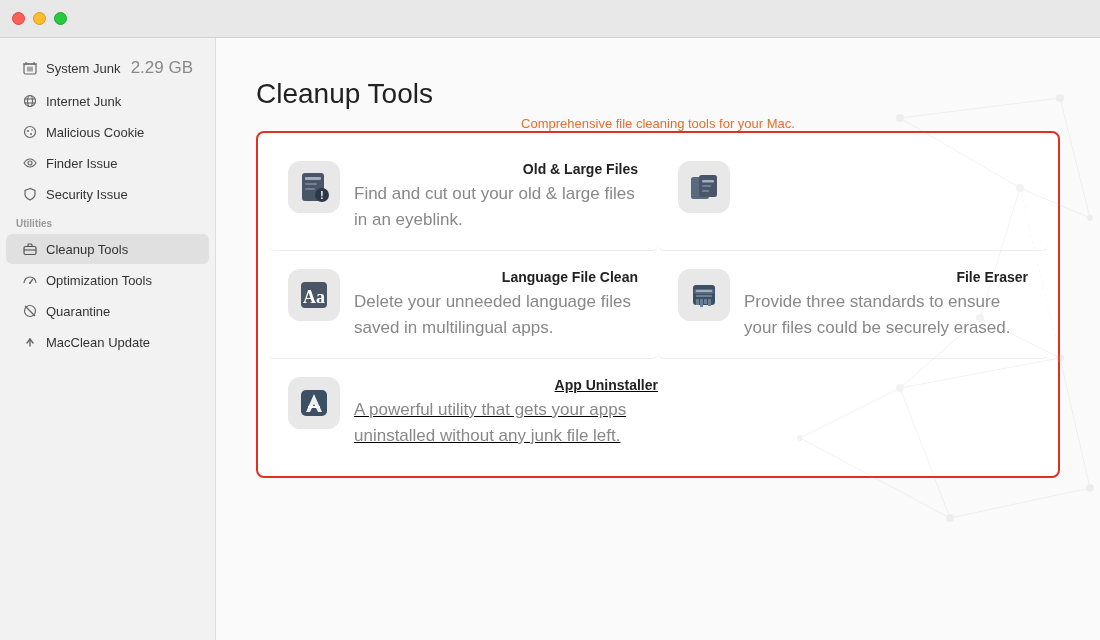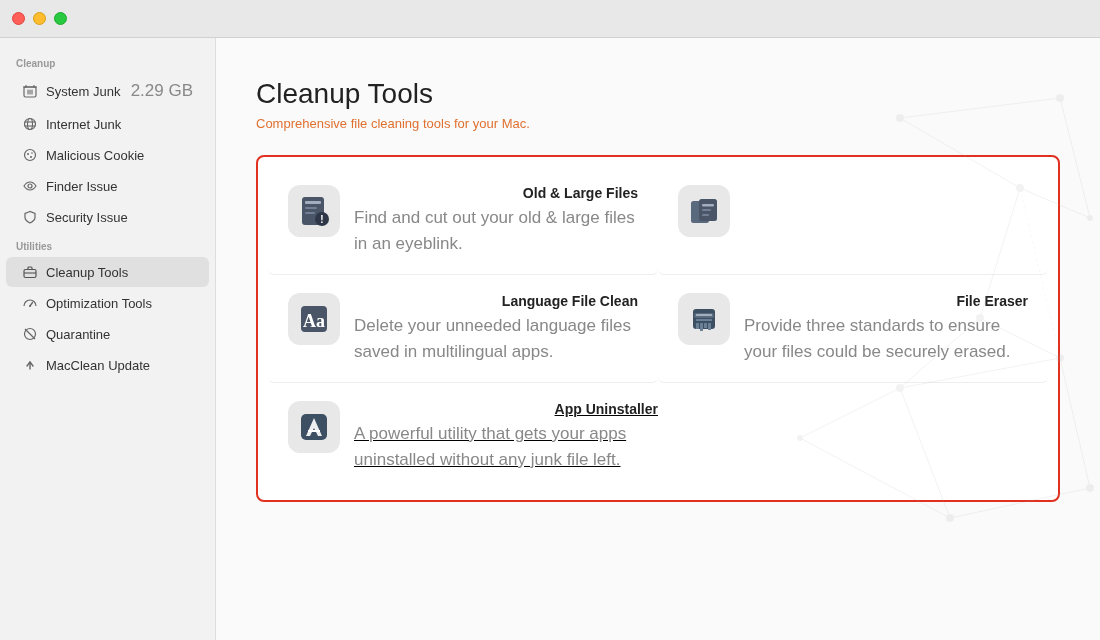--- a/index.html
+++ b/index.html
@@ -114,21 +114,21 @@
 
     .page-title {
       font-size: 28px;
       font-weight: 300;
       color: #222;
       margin-bottom: 6px;
     }
     .page-subtitle {
       font-size: 13px;
       color: #e07030;
-      margin-bottom: 24px;
+      text-align: center;
     }
 
     
     .tools-grid-container {
       border: 2px solid #e03020;
       border-radius: 8px;
       padding: 10px;
       background: white;
     }
     .tools-grid {
@@ -209,21 +209,20 @@
 
 <div class="title-bar">
   <span class="traffic-light tl-close"></span>
   <span class="traffic-light tl-min"></span>
   <span class="traffic-light tl-max"></span>
 </div>
 
 <div class="app-container">
 
   <div class="sidebar">
-    <div class="sidebar-section-label">Cleanup</div>
 
     <div class="sidebar-item">
       <span class="sidebar-item-icon">
         <svg width="14" height="14" viewBox="0 0 14 14" fill="none">
           <rect x="1" y="3" width="12" height="10" rx="1.5" stroke="#666" stroke-width="1.2" fill="none"></rect>
           <line x1="3" y1="3" x2="3" y2="1.5" stroke="#666" stroke-width="1.2" stroke-linecap="round"></line>
           <line x1="11" y1="3" x2="11" y2="1.5" stroke="#666" stroke-width="1.2" stroke-linecap="round"></line>
           <line x1="0" y1="3" x2="14" y2="3" stroke="#666" stroke-width="1.2"></line>
           <line x1="5" y1="6" x2="5" y2="10" stroke="#666" stroke-width="1.1" stroke-linecap="round"></line>
           <line x1="7" y1="6" x2="7" y2="10" stroke="#666" stroke-width="1.1" stroke-linecap="round"></line>

